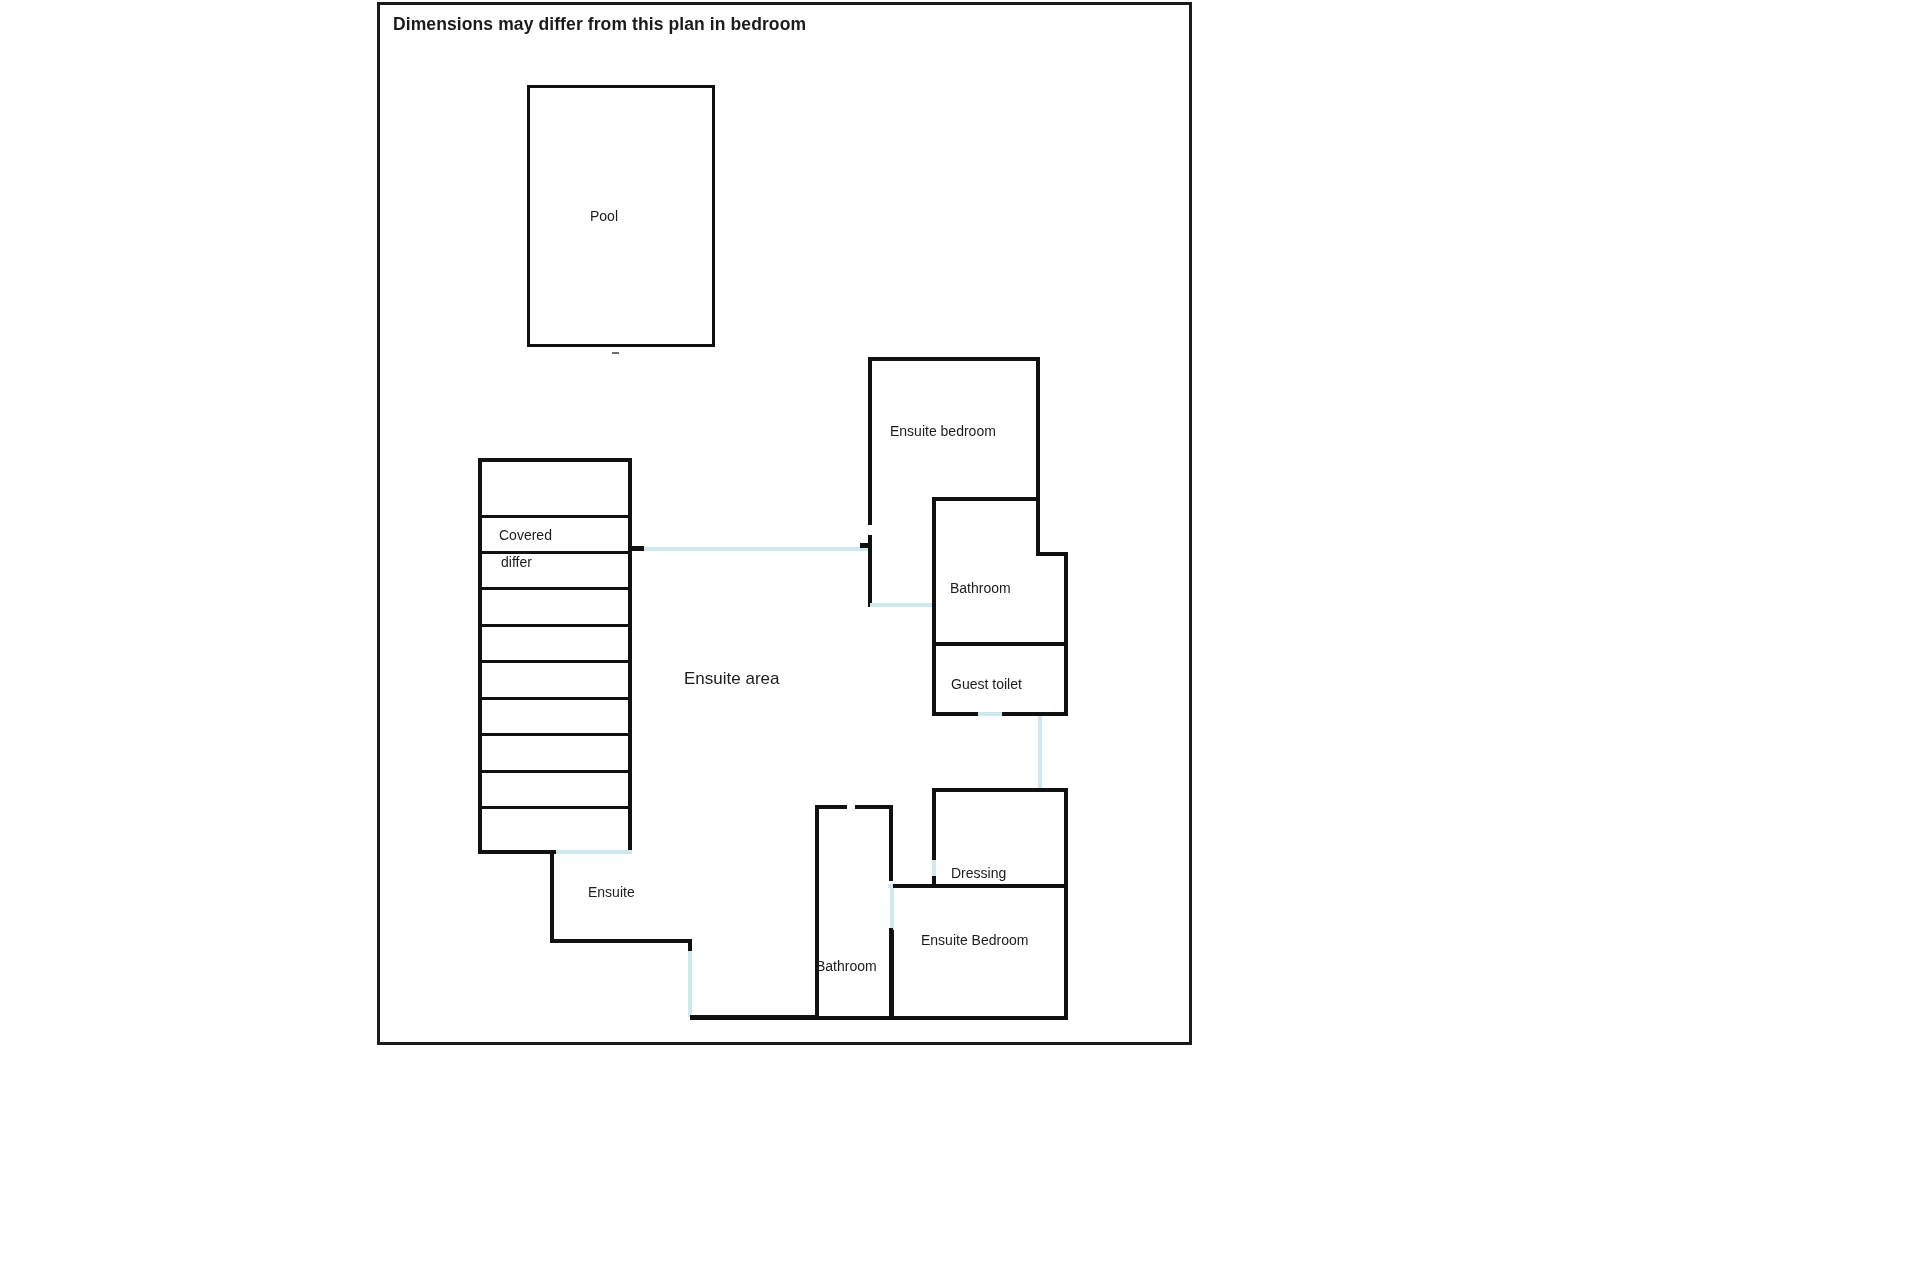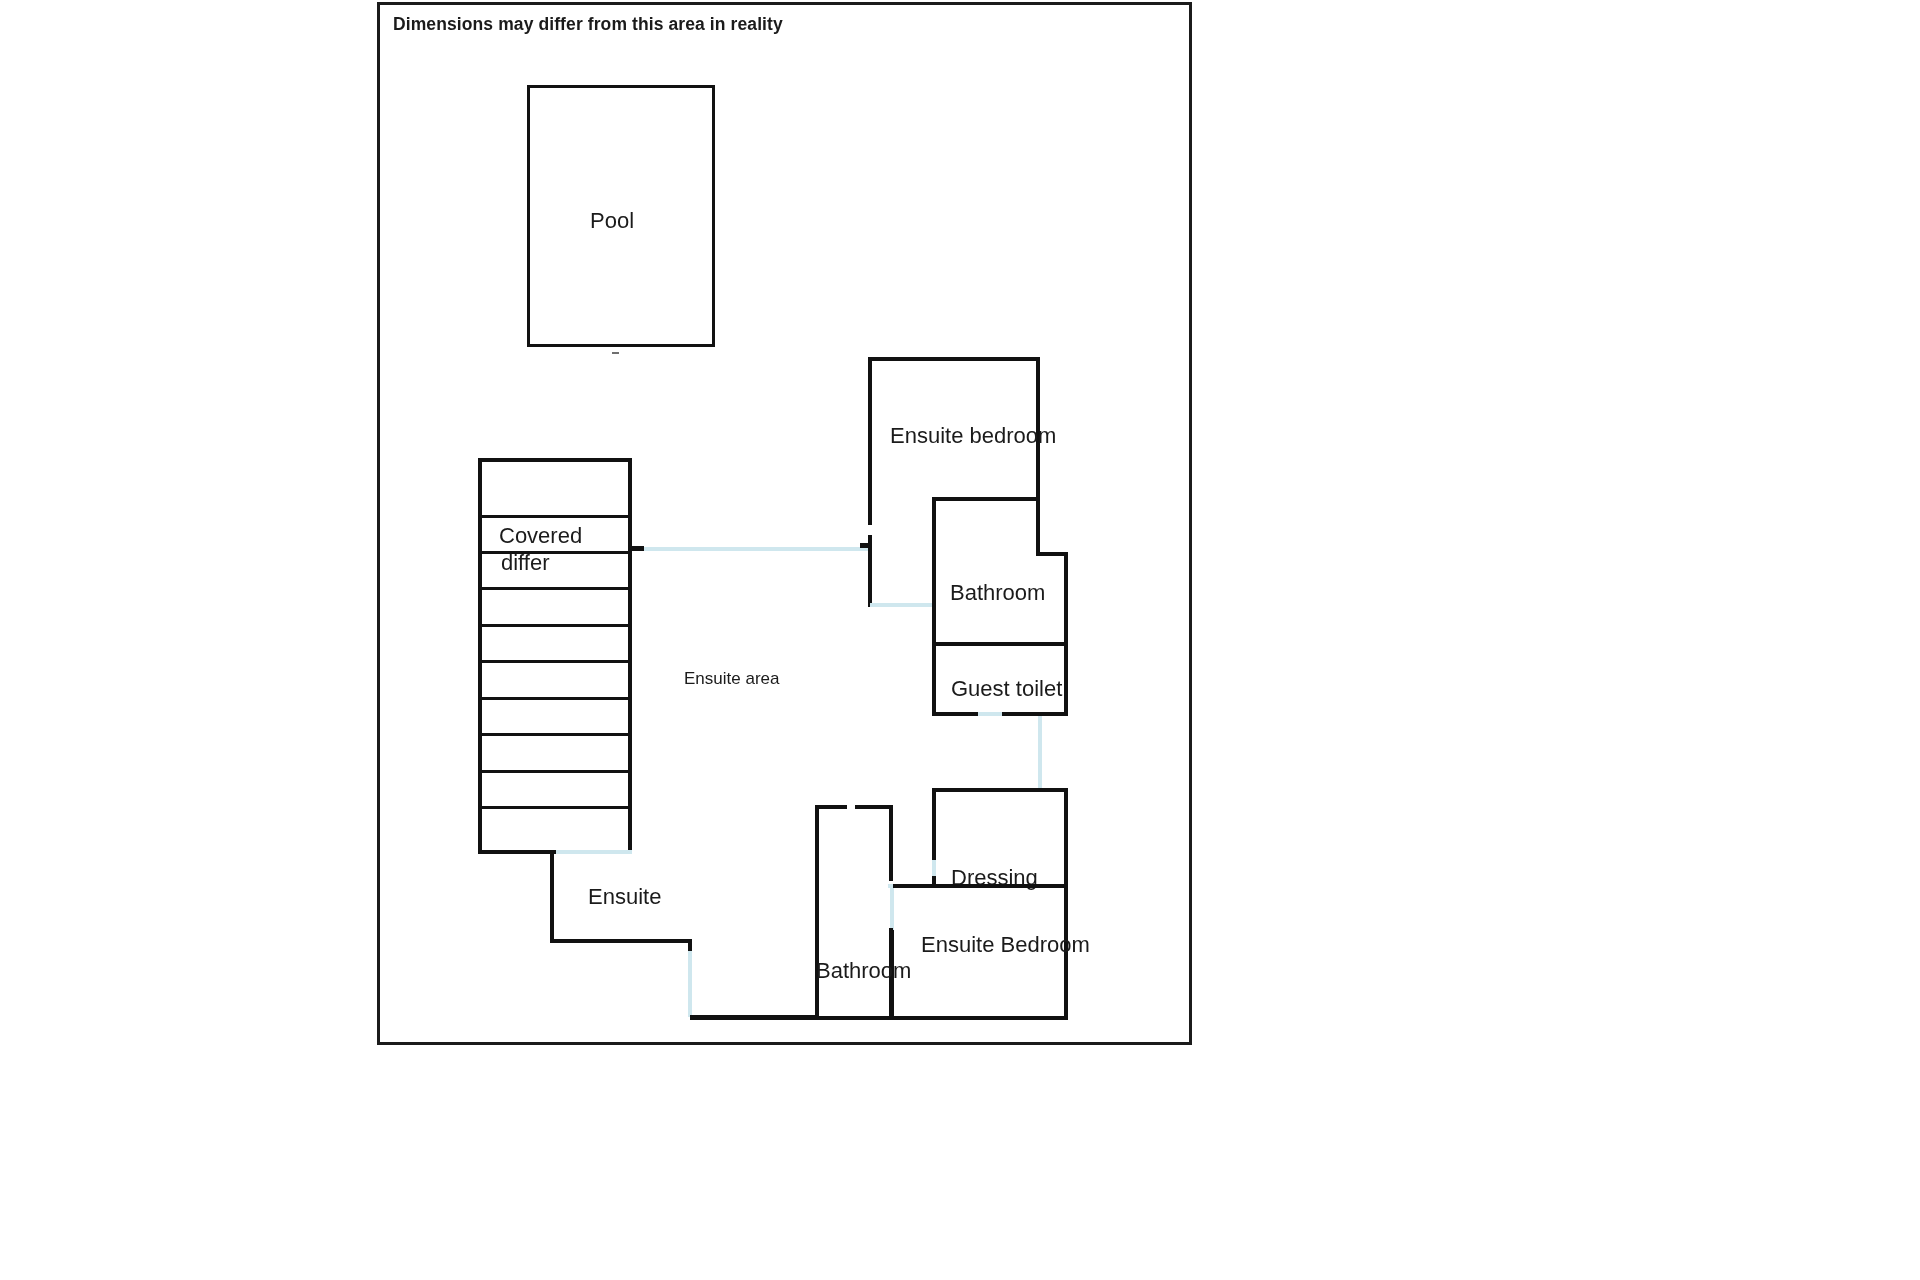--- a/index.html
+++ b/index.html
@@ -45,21 +45,21 @@
   .wall {
     position: absolute;
     background: #111111;
   }
   .door {
     position: absolute;
     background: #cfe7ee;
   }
   .rm-label {
     position: absolute;
-    font-size: 22px;
+    font-size: 14px;
     color: #1b1b1b;
     white-space: nowrap;
     font-family: "Liberation Sans", sans-serif;
   }
   .rm-label.two-line {
     line-height: 23px;
     white-space: normal;
     text-align: left;
   }
   .outline-box {
@@ -73,21 +73,21 @@
     background: #6f6f6f;
   }
 </style>
 </head>
 <body>
 
 <div id="plan-root">
 
   <div id="plan-frame"></div>
 
-  <div id="disclaimer">Dimensions may differ from this area in reality</div>
+  <div id="disclaimer">Dimensions may differ from this plan in bedroom</div>
 
   <div class="outline-box" style="left:527px; top:85px; width:188px; height:262px;"></div>
   <div class="rm-label" style="left:590px; top:208px;">Pool</div>
   <div class="tick" style="left:612px; top:352px; width:7px; height:2px;"></div>
 
   <div class="wall" style="left:478px; top:458px; width:4px; height:396px;"></div>
   <div class="wall" style="left:628px; top:458px; width:4px; height:396px;"></div>
   <div class="wall" style="left:478px; top:458px; width:154px; height:4px;"></div>
   <div class="wall" style="left:478px; top:850px; width:154px; height:4px;"></div>
 

